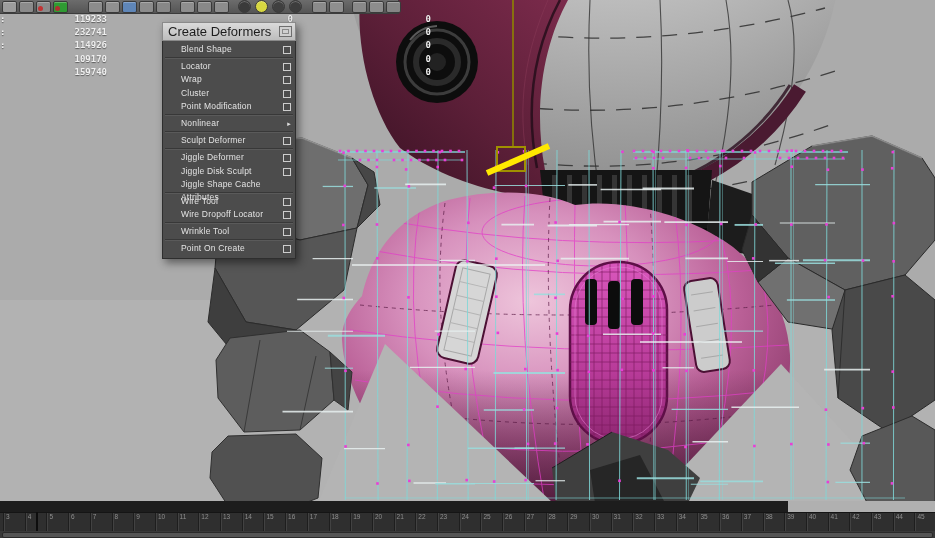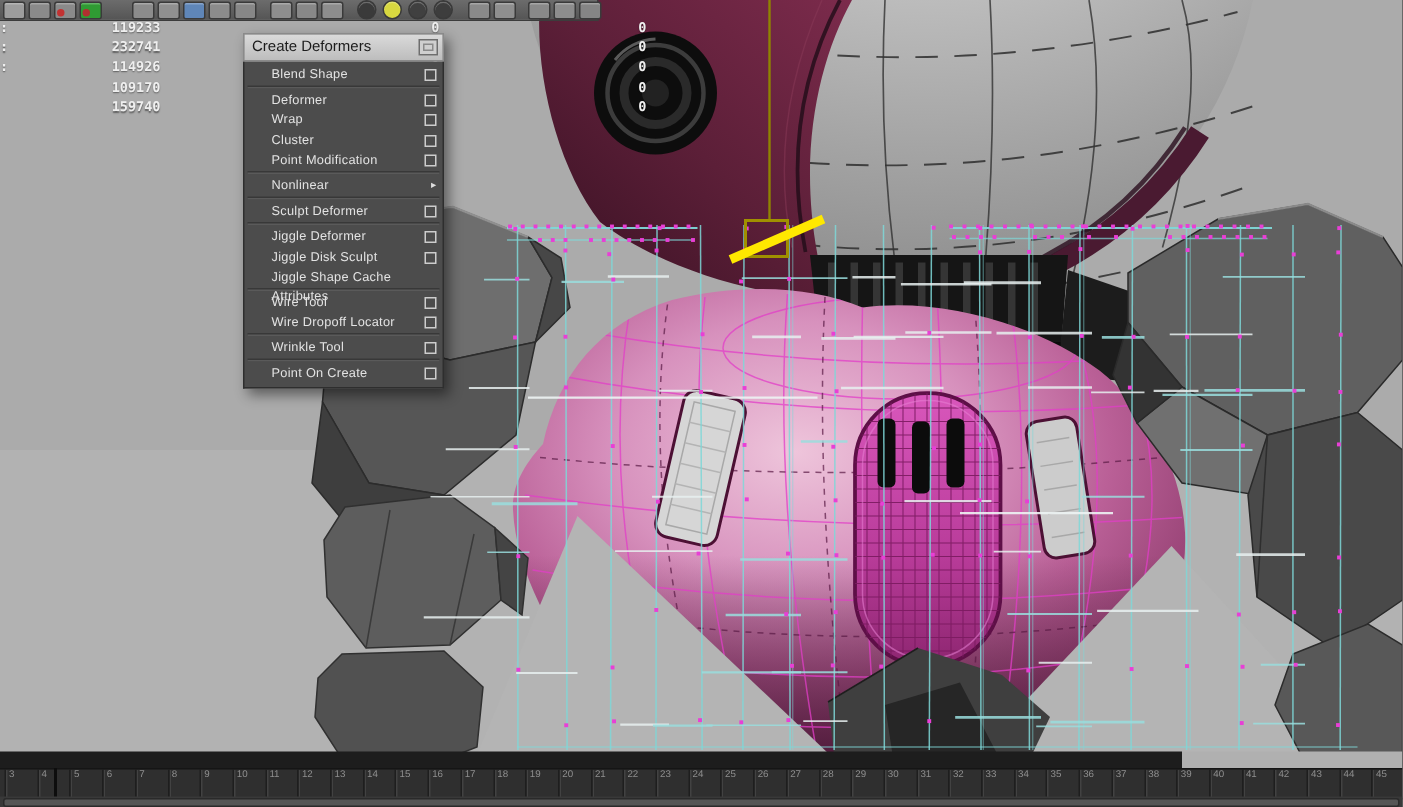--- a/index.html
+++ b/index.html
@@ -20,21 +20,21 @@
        font-family:"DejaVu Sans Mono",monospace;font-size:9px;font-weight:bold;color:#efefef;
        text-shadow:0 1px 1px rgba(0,0,0,.45);line-height:13.2px;}
   .hud-row{display:flex;white-space:pre;}
   .hud-pre{width:8px;}
   .hud-c1{width:99px;text-align:right;}
   .hud-c2{width:186px;text-align:right;}
   .hud-c3{width:138px;text-align:right;}
   
   #menu{position:absolute;left:162px;top:22px;width:134px;box-shadow:3px 4px 8px rgba(0,0,0,.45);}
   #menu-titlebar{height:17px;background:linear-gradient(#dadada,#bdbdbd);border:1px solid #8a8a8a;
-                 display:flex;align-items:center;font-size:10px;color:#1c1c1c;padding-left:5px;position:relative;}
+                 display:flex;align-items:center;font-size:13px;color:#1c1c1c;padding-left:5px;position:relative;}
   #menu-close{position:absolute;right:3px;top:3px;width:11px;height:9px;border:1px solid #6e6e6e;background:#cfcfcf;}
   #menu-close:before{content:"";position:absolute;left:2px;top:2px;right:2px;bottom:2px;border:1px solid #8a8a8a;}
   #menu-body{background:#4c4c4c;border:1px solid #2e2e2e;border-top:none;padding:2px 0;}
   .menu-item{position:relative;height:13.2px;line-height:13.5px;padding-left:18px;
              font-size:8.5px;color:#e3e3e3;letter-spacing:.2px;cursor:default;}
   .opt-box{position:absolute;right:4px;top:3px;width:6px;height:6px;border:1px solid #cdcdcd;}
   .sub-arrow{position:absolute;right:4px;top:0;font-size:7px;color:#dedede;}
   .menu-sep{height:1px;margin:1px 2px;background:#383838;border-bottom:1px solid #5a5a5a;}
   
   #timeline{position:absolute;left:0;top:512px;width:935px;height:19px;background:#2f2f2f;
@@ -533,21 +533,21 @@
     </div>
 
   <div id="menu">
     <div id="menu-titlebar">
       <span>Create Deformers</span>
       <span id="menu-close"></span>
     </div>
     <div id="menu-body">
         <div class="menu-item"><span>Blend Shape</span><span class="opt-box"></span></div>
         <div class="menu-sep"></div>
-        <div class="menu-item"><span>Deformer</span><span class="opt-box"></span></div>
+        <div class="menu-item"><span>Locator</span><span class="opt-box"></span></div>
         <div class="menu-item"><span>Wrap</span><span class="opt-box"></span></div>
         <div class="menu-item"><span>Cluster</span><span class="opt-box"></span></div>
         <div class="menu-item"><span>Point Modification</span><span class="opt-box"></span></div>
         <div class="menu-sep"></div>
         <div class="menu-item"><span>Nonlinear</span><span class="sub-arrow">▸</span></div>
         <div class="menu-sep"></div>
         <div class="menu-item"><span>Sculpt Deformer</span><span class="opt-box"></span></div>
         <div class="menu-sep"></div>
         <div class="menu-item"><span>Jiggle Deformer</span><span class="opt-box"></span></div>
         <div class="menu-item"><span>Jiggle Disk Sculpt</span><span class="opt-box"></span></div>

